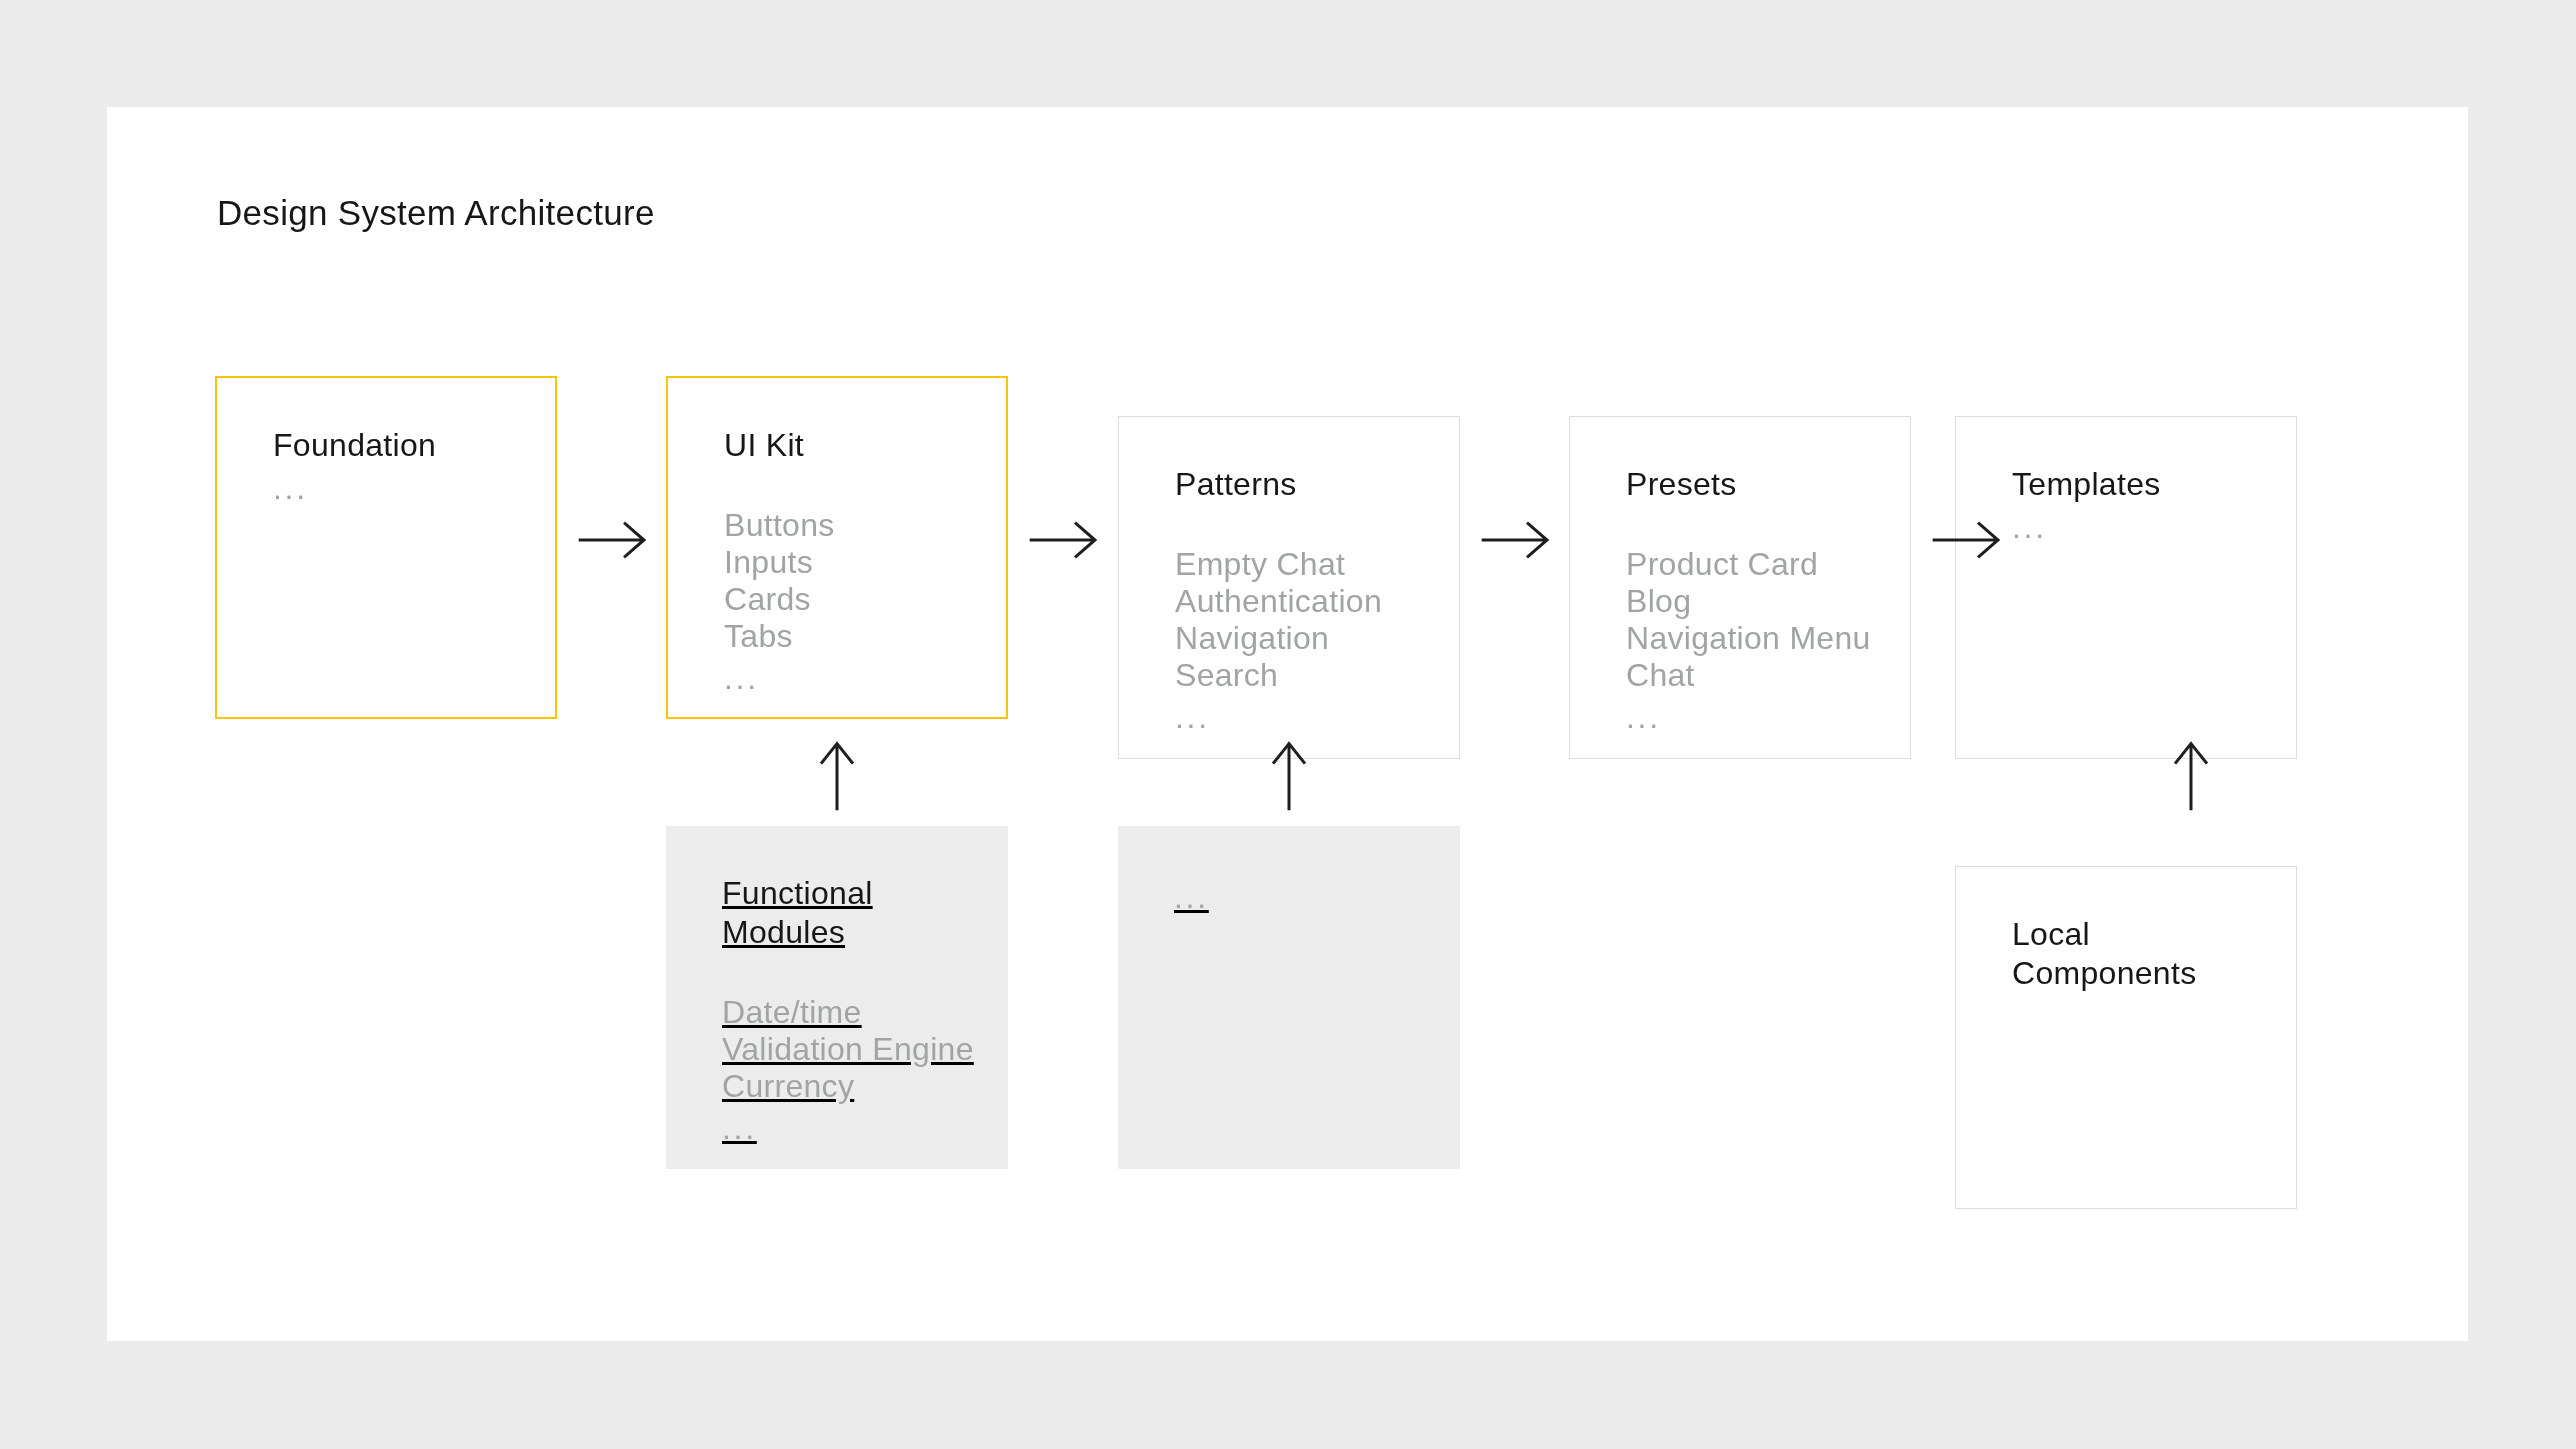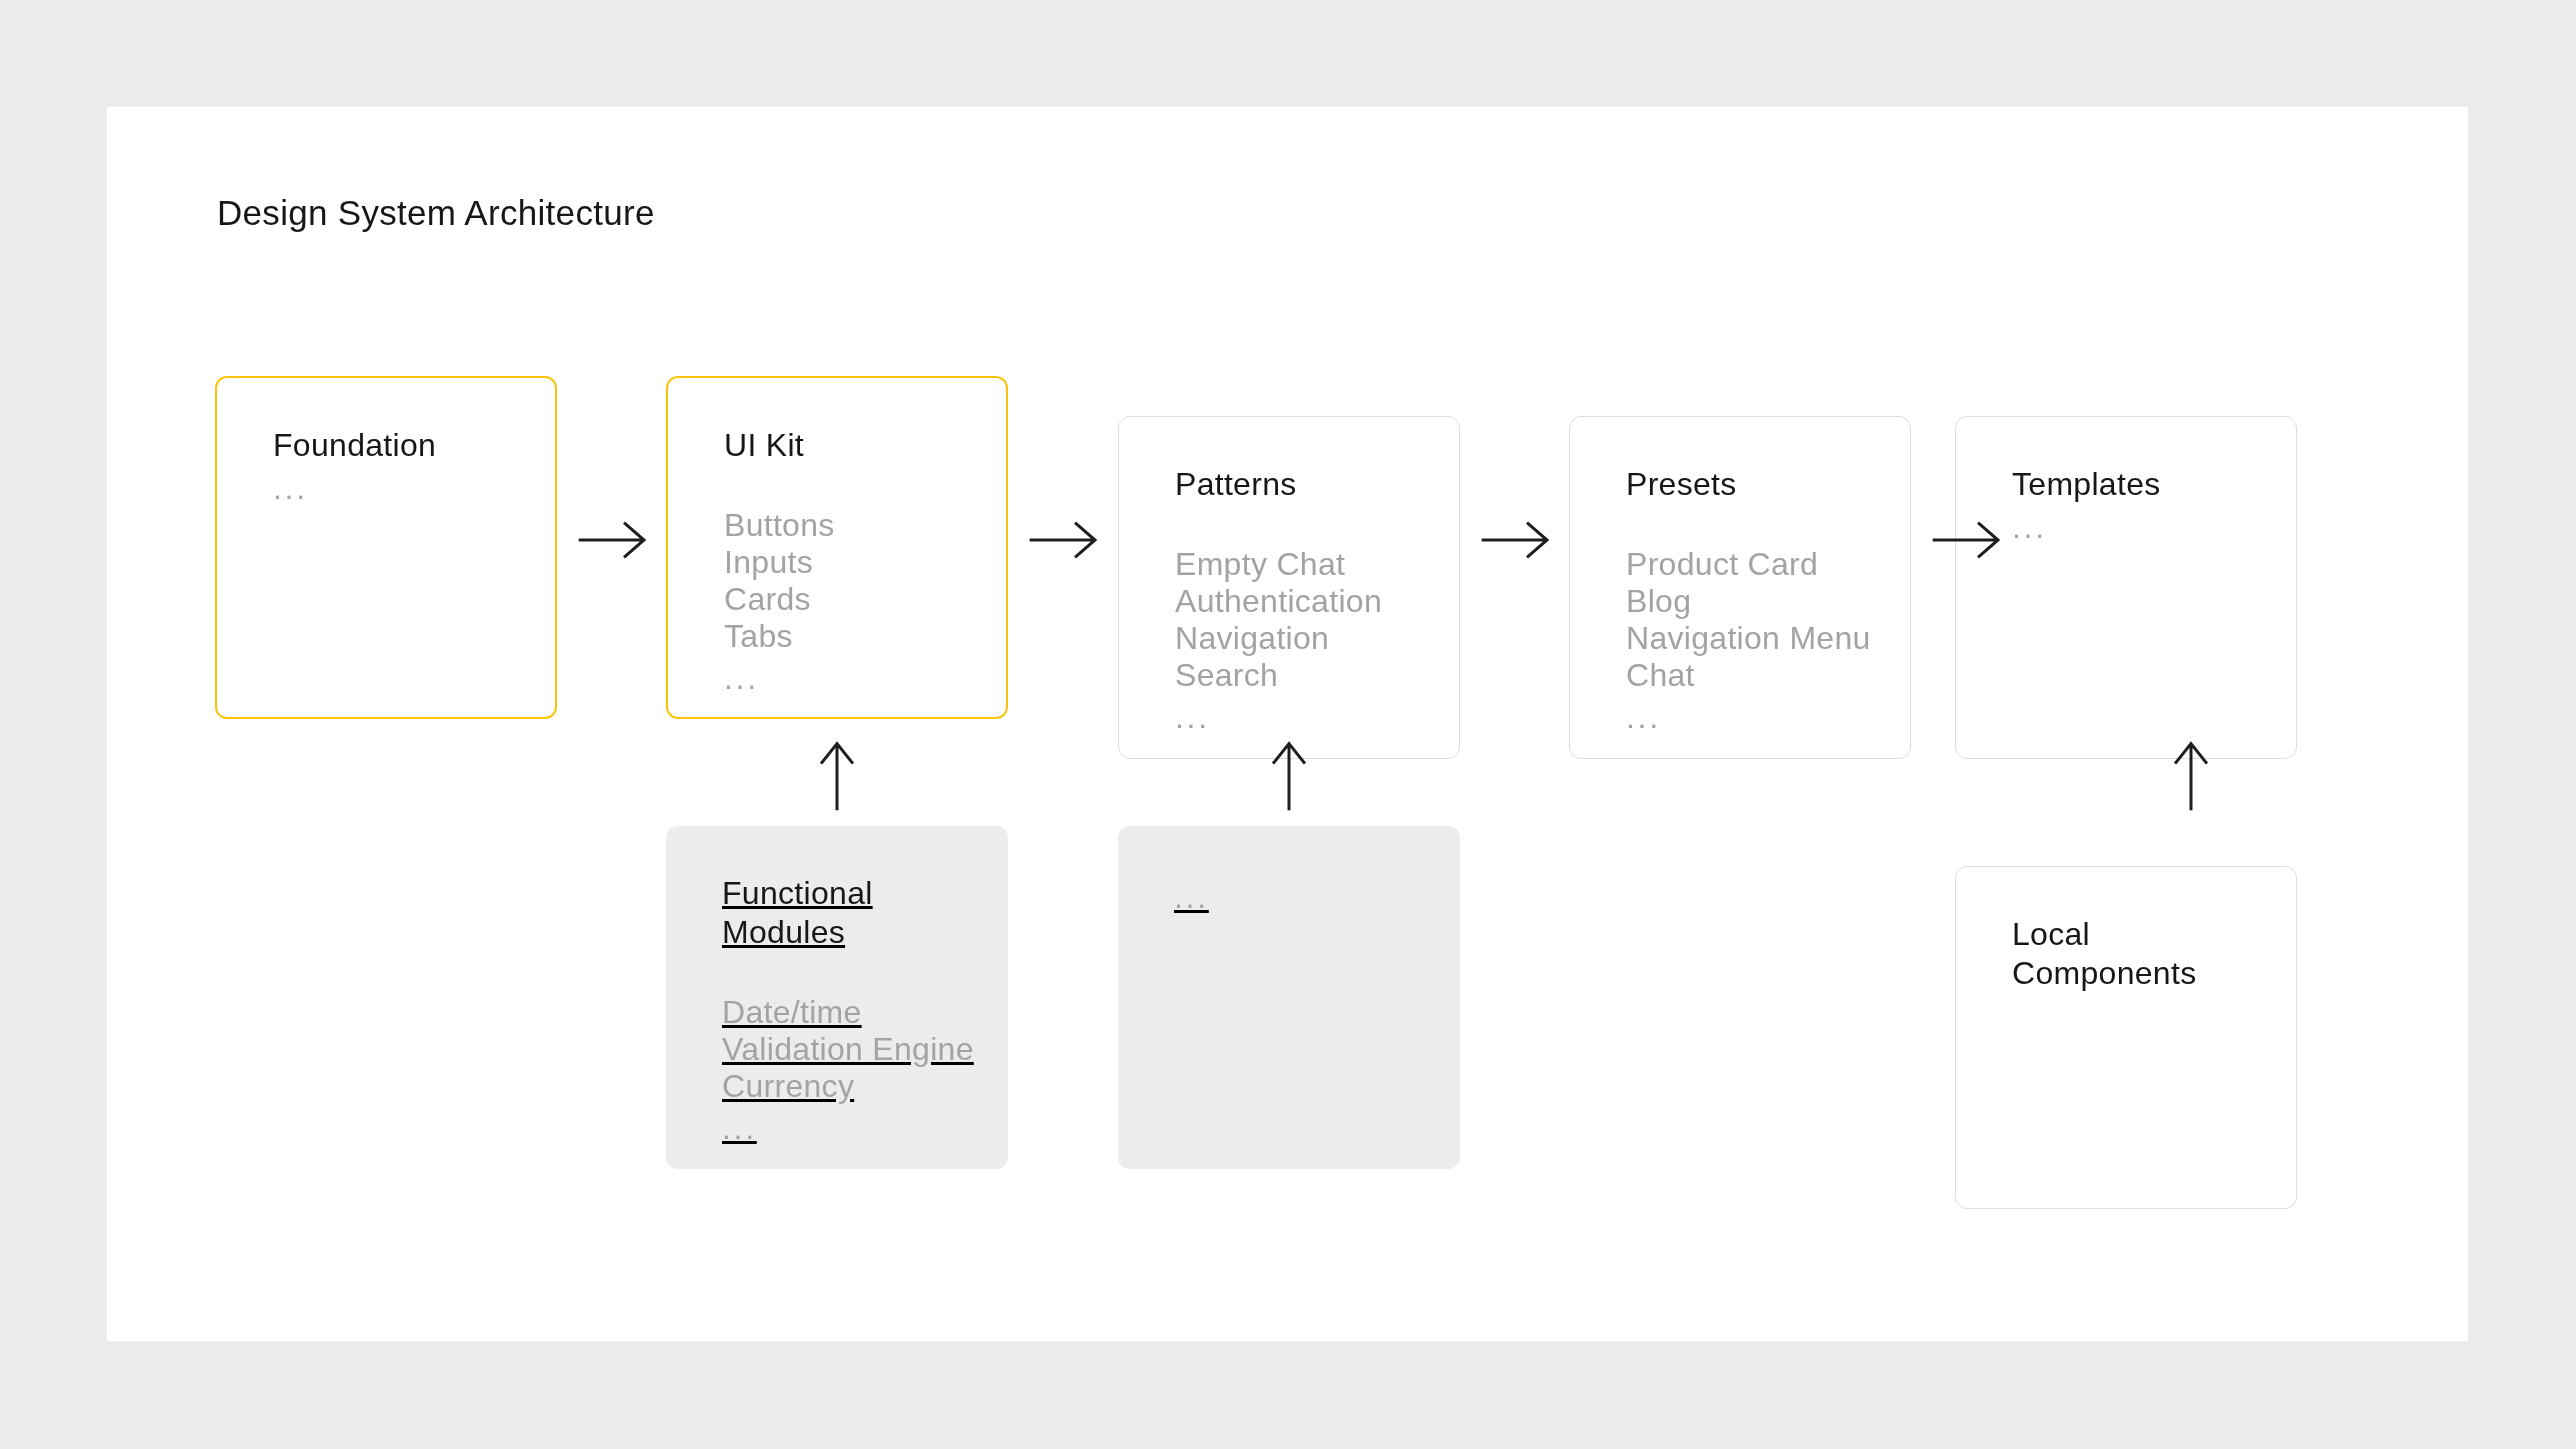--- a/index.html
+++ b/index.html
@@ -31,21 +31,21 @@
     left:217px;top:193px;
     font-size:35px;
     line-height:40px;
     font-weight:400;
     color:var(--ink);
     letter-spacing:0.3px;
   }
   .card{
     position:absolute;
     width:342px;height:343px;
-    border-radius:12px;
+    border-radius:0;
     padding:48px 56px;
     background:var(--panel);
   }
   .card.accent{border:2px solid var(--accent);}
   .card.outline{border:1.3px solid var(--line);margin-top:40px;}
   .card.fill{background:var(--fill);border:none;text-decoration:underline;}
   .c1{left:215px}.c2{left:666px}.c3{left:1118px}.c4{left:1569px}.c5{left:1955px}
   .r1{top:376px}.r2{top:826px}
   .card-title{
     font-size:32px;

